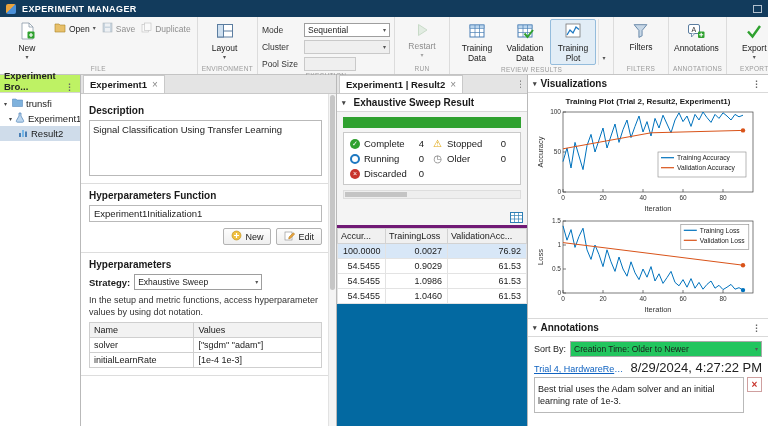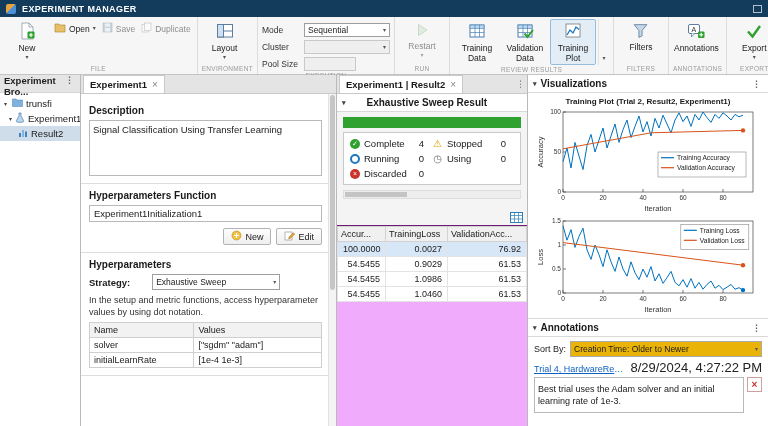--- a/index.html
+++ b/index.html
@@ -35,21 +35,21 @@
   .combo.short{width:52px}
   .gallery-more{width:11px;display:flex;align-items:flex-end;justify-content:center;padding-bottom:4px;border-left:1px solid #e3e3e3;height:46px;cursor:pointer}
 
   
   .main{flex:1;display:flex;min-height:0}
   .panel{background:#fff;border-right:1px solid #b9b9b9;display:flex;flex-direction:column;min-width:0}
   .p-browser{width:81px}
   .p-exp{width:256px;position:relative}
   .p-res{width:191px}
   .p-viz{flex:1;border-right:none}
-  .phead{height:18px;background:#e5e5e5;border-bottom:1px solid #d5d5d5;display:flex;align-items:flex-start;padding:0 4px;font-weight:bold;font-size:9.5px;color:#222;gap:3px;flex:0 0 auto}
+  .phead{height:18px;background:#bef264;border-bottom:1px solid #d5d5d5;display:flex;align-items:flex-end;padding:0 4px;font-weight:bold;font-size:9.5px;color:#222;gap:3px;flex:0 0 auto}
   .kebab{margin-left:auto;color:#666;font-size:9px;cursor:pointer;padding:0 2px}
   .tabbar{height:19px;background:#e4e4e4;border-bottom:1px solid #c9c9c9;display:flex;align-items:flex-end;padding-left:2px;flex:0 0 auto}
   .tab{background:#fff;border:1px solid #c9c9c9;border-bottom:none;height:18px;display:flex;align-items:center;gap:5px;padding:0 6px;font-size:9.5px;font-weight:bold;white-space:nowrap}
   .tab .close{color:#888;font-weight:normal;font-size:10px;cursor:pointer}
   .tabbar .kebab{align-self:center}
 
   
   .tree{padding:3px 0;font-size:9.5px}
   .tnode{display:flex;align-items:center;gap:3px;height:15px;white-space:nowrap;overflow:hidden;cursor:pointer}
   .tnode .tw{font-size:6px;color:#444;width:7px;text-align:center}
@@ -57,65 +57,65 @@
 
   
   .exp-body{flex:1;overflow:hidden;padding:8px 14px 0 8px}
   .sec-h{font-weight:bold;font-size:10px;margin:3px 0 4px}
   .desc-box{border:1px solid #b9b9b9;height:56px;font-size:9.5px;padding:3px;cursor:text}
   .help{font-size:9px;color:#333;line-height:1.3;margin:1px 0 4px}
   .tinput{border:1px solid #b9b9b9;height:17px;font-size:9.5px;padding:1px 4px;display:flex;align-items:center;cursor:text}
   .btnrow{display:flex;justify-content:flex-end;gap:5px;margin:6px 0 2px}
   .btn{display:flex;align-items:center;gap:3px;border:1px solid #b3b3b3;background:linear-gradient(#fdfdfd,#efefef);border-radius:2px;font-size:9px;padding:1px 7px;height:17px;cursor:pointer}
   .hr{border-top:1px solid #ddd;margin:7px -14px 6px -8px}
-  .strat-row{display:flex;align-items:center;gap:22px;margin:2px 0 5px}
+  .strat-row{display:flex;align-items:center;gap:4px;margin:2px 0 5px}
   .strat-lbl{font-weight:bold;font-size:9.5px}
   .strat-combo{width:128px;height:16px}
   .htable{width:100%;border-collapse:collapse;font-size:9px;margin-top:2px}
   .htable th,.htable td{border:1px solid #cfcfcf;padding:2px 4px;text-align:left;font-weight:normal}
   .htable th{background:#f2f2f2}
   .vscroll{position:absolute;top:19px;right:0;bottom:0;width:8px;background:#f4f4f4;border-left:1px solid #e2e2e2}
   .vscroll .thumb{position:absolute;top:1px;left:1px;right:1px;height:195px;background:#c6c6c6;border-radius:3px}
 
   
   .res-body{flex:1;background:#f4f4f4;overflow:hidden;display:flex;flex-direction:column}
-  .sweep-head{background:#fff;border-bottom:1px solid #d9d9d9;font-weight:bold;font-size:10px;padding:3px 5px;display:flex;gap:21px;align-items:center}
+  .sweep-head{background:#fff;border-bottom:1px solid #d9d9d9;font-weight:bold;font-size:10px;padding:3px 5px;display:flex;gap:8px;align-items:center}
   .sweep-head .cr{font-size:7px;color:#444}
   .progress-track{margin:5px 6px 4px;height:11px;background:#ddd}
   .progress-fill{height:100%;background:#2fa12f}
   .status-box{margin:0 6px;background:#fff;border:1px solid #c9c9c9;padding:5px 6px;display:flex;font-size:9.5px}
   .status-col{flex:1;display:flex;flex-direction:column;gap:4px}
   .sline{display:flex;align-items:center;gap:4px}
   .sline .val{margin-left:auto;padding-right:8px}
   .ic{width:10px;height:10px;border-radius:50%;display:inline-flex;align-items:center;justify-content:center;font-size:7px;color:#fff;flex:0 0 auto}
   .ic-complete{background:#2fa12f}
   .ic-running{border:2px solid #1d78c1;background:#fff}
   .ic-discarded{background:#c8332b}
   .glyph-stop{color:#e0a815;font-size:10px;width:11px;text-align:center}
   .glyph-queue{color:#777;font-size:10px;width:11px;text-align:center}
   .hscroll{height:9px;background:#eee;border:1px solid #ddd;margin:5px 6px 0;position:relative}
   .hscroll .thumb{position:absolute;left:1px;top:1px;height:5px;width:62px;background:#c4c4c4}
   .spacer{height:12px}
   .rt-toolbar{display:flex;justify-content:flex-end;padding:1px 4px 2px}
   .grid-btn{cursor:pointer;display:inline-flex}
-  .rtable-wrap{flex:1;background:#f0abfc;border-top:1px solid #701a75;overflow:hidden}
+  .rtable-wrap{flex:1;background:#0369a1;border-top:3px solid #701a75;overflow:hidden}
   .rtable{border-collapse:collapse;font-size:9px;background:#fff;width:100%;table-layout:fixed}
   .rtable th{background:#f0f0f0;border:1px solid #d2d2d2;font-weight:normal;padding:2px 3px;text-align:left;white-space:nowrap;overflow:hidden}
   .rtable td{border:1px solid #e3e3e3;padding:2px 5px;text-align:right;white-space:nowrap;cursor:default}
   .rtable tr.selected td{background:#d8e7f7}
 
   
   .viz-body{flex:1;overflow:hidden;display:flex;flex-direction:column;background:#fff}
   .viz-head{border-bottom:1px solid #d9d9d9;font-weight:bold;font-size:10px;padding:3px 5px;display:flex;align-items:center;gap:4px;background:#fff;flex:0 0 auto}
   .viz-head .cr{font-size:7px;color:#444}
   .ann-head{border-top:1px solid #d9d9d9;margin-top:2px}
   .plot-title{text-align:center;font-size:8px;font-weight:bold;margin:4px 2px 0}
   .chart{align-self:center;margin-top:1px}
   .sort-row{display:flex;align-items:center;gap:4px;padding:4px 6px 3px;font-size:9px}
-  .sort-combo{flex:1;border:1px solid #aaa;background:#eab308;height:16px;display:flex;align-items:center;padding:0 3px;font-size:8.5px;min-width:0;gap:2px;cursor:pointer}
+  .sort-combo{flex:1;border:1px solid #aaa;background:#22c55e;height:16px;display:flex;align-items:center;padding:0 3px;font-size:8.5px;min-width:0;gap:2px;cursor:pointer}
   .sort-combo>span:first-child{flex:1;white-space:nowrap;overflow:hidden;text-overflow:ellipsis}
   .ann-item{padding:0 6px}
   .ann-meta{display:flex;align-items:baseline;gap:4px;font-size:8.5px;min-width:0}
   .ann-link{color:#0f62c0;text-decoration:underline;font-size:9px;white-space:nowrap;overflow:hidden;text-overflow:ellipsis;cursor:pointer}
   .ann-time{margin-left:auto;font-size:13px;color:#222;white-space:nowrap}
   .ann-boxrow{display:flex;gap:3px;margin-top:2px;align-items:flex-start}
   .ann-text{flex:1;border:1px solid #b9b9b9;font-size:9px;padding:6px 3px;height:36px;line-height:1.3;cursor:text}
   .ann-del{width:15px;height:15px;border:1px solid #cfa0a0;color:#c8332b;display:flex;align-items:center;justify-content:center;font-size:10px;font-weight:bold;background:#fff;cursor:pointer}
 </style>
 </head>
@@ -443,21 +443,21 @@
             </div>
           </div>
           <div class="status-col">
             <div class="sline">
               <span class="glyph-stop">⚠</span>
               <span>Stopped</span>
               <span class="val">0</span>
             </div>
             <div class="sline">
               <span class="glyph-queue">◷</span>
-              <span>Using</span>
+              <span>Older</span>
               <span class="val">0</span>
             </div>
           </div>
         </div>
         <div class="hscroll">
             <div class="thumb"></div>
           </div>
         <div class="spacer"></div>
         <div class="rt-toolbar">
           <span class="grid-btn">

